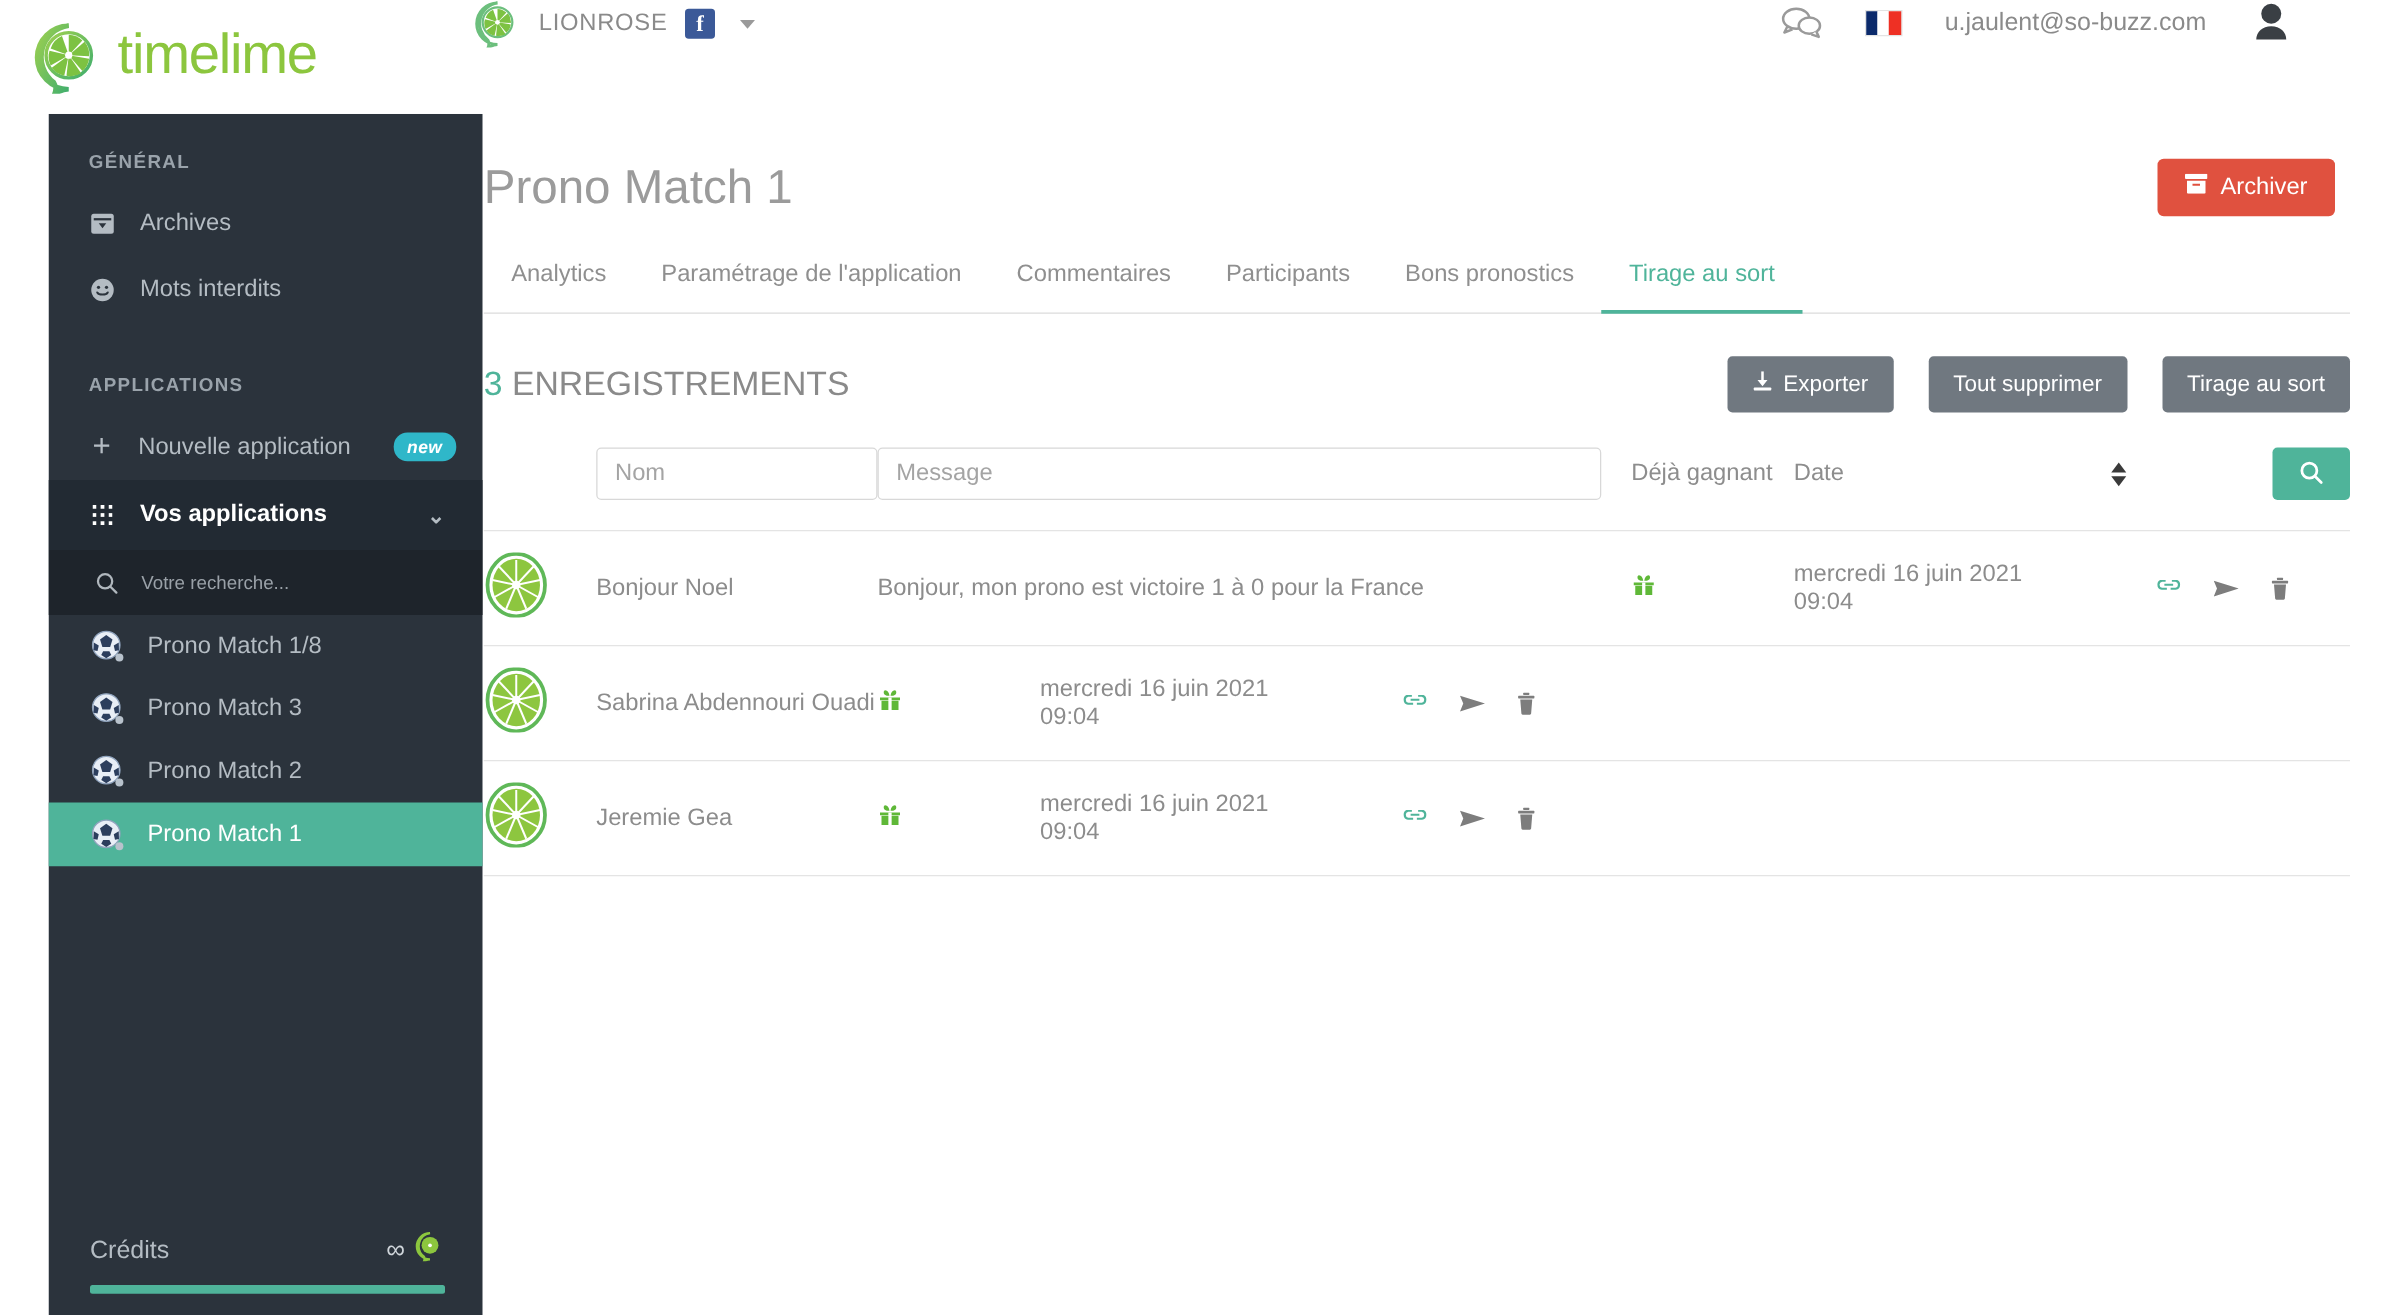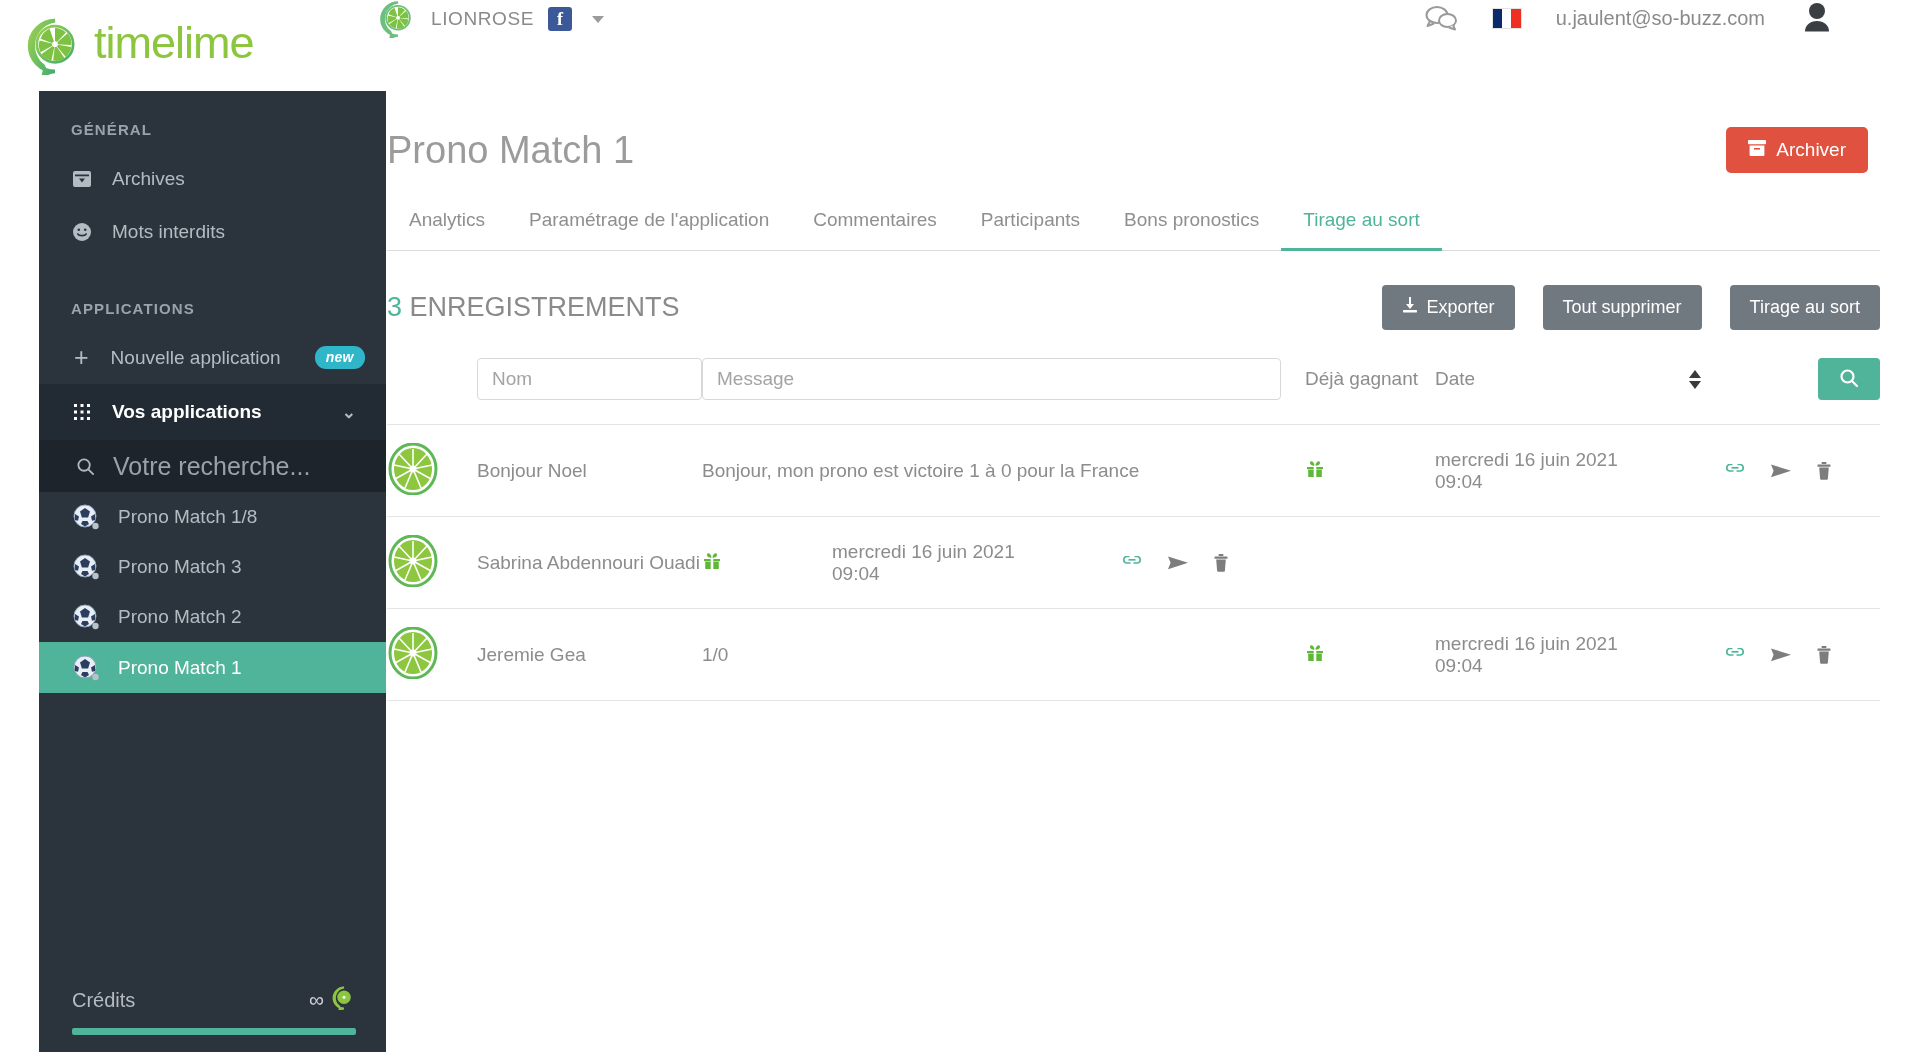--- a/index.html
+++ b/index.html
@@ -115,21 +115,21 @@
     margin-left: auto; margin-right: 30px;
     color: #b4bcc3; font-size: 17px; line-height: 1;
   }
   .side-search {
     background: #1e242b; height: 52px;
     display: flex; align-items: center;
     padding-left: 36px; gap: 18px; cursor: text;
   }
   .side-search input {
     background: transparent; border: none; outline: none;
-    color: #b0b7bd; font-size: 25px;
+    color: #b0b7bd; font-size: 15px;
     font-family: "Liberation Sans", sans-serif;
     width: 240px;
   }
   .side-search input::placeholder { color: #9aa1a8; }
   .app-item {
     display: flex; align-items: center; gap: 18px;
     height: 50px; padding-left: 33px;
     color: #b4bcc3; font-size: 19px; cursor: pointer;
   }
   .app-item.active { background: #4fb49a; color: #ffffff; height: 51px; }
@@ -676,21 +676,20 @@
               <path d="M26 26 L18 45"></path>
               <path d="M26 26 L8 36"></path>
               <path d="M26 26 L7 22"></path>
               <path d="M26 26 L12 11"></path>
           </g>
           <circle cx="26" cy="26" r="3.4" fill="#ffffff"></circle>
         </svg>
       </span>
     </div>
     <div class="col-nom cell-text">Jeremie Gea</div>
-    <div class="col-msg cell-text">1/0</div>
     <div class="col-win">
       <span>
         <svg viewBox="0 0 20 20" width="20" height="20" fill="#5fb838">
           <path d="M2 8h16v2.2H2z"></path>
             <path d="M3.2 10.6h13.6V18H3.2z"></path>
             <rect x="8.7" y="8" width="2.6" height="10" fill="#ffffff"></rect>
           <path d="M6.2 2.2c1.8 0 3 1.7 3.4 4.4-2.6.2-4.4-.8-4.6-2.3-.1-1.2.3-2.1 1.2-2.1z"></path>
           <path d="M13.8 2.2c-1.8 0-3 1.7-3.4 4.4 2.6.2 4.4-.8 4.6-2.3.1-1.2-.3-2.1-1.2-2.1z"></path>
         </svg>
       </span>

